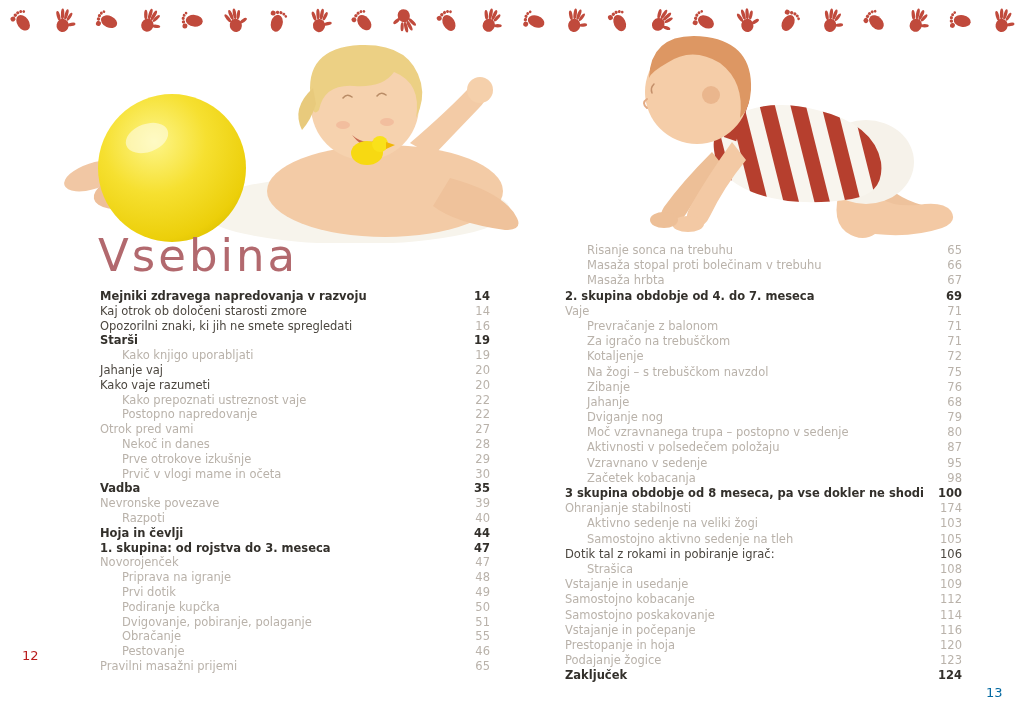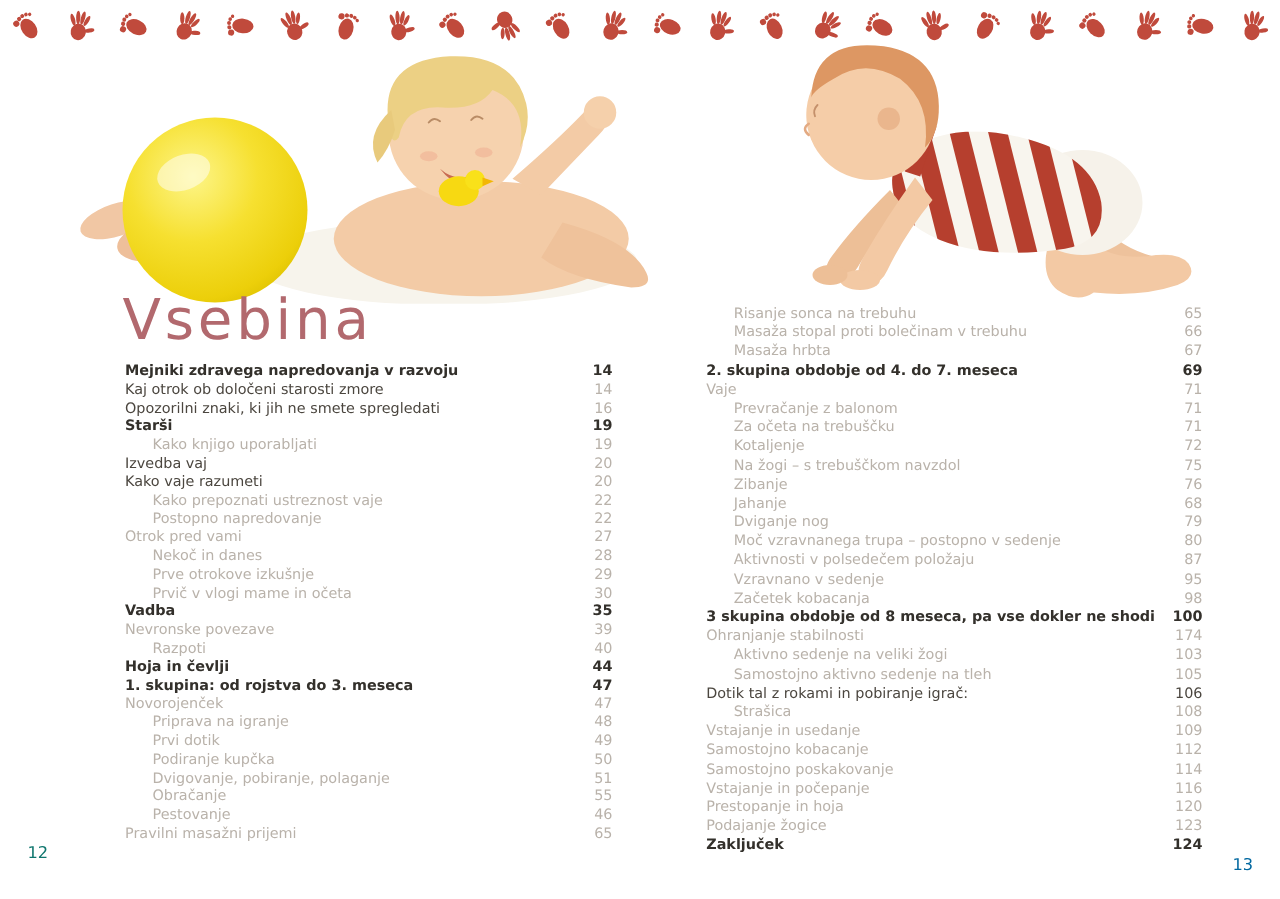--- a/index.html
+++ b/index.html
@@ -39,21 +39,21 @@
   .toc-row.ind .toc-label{padding-left:22px;}
   .toc-row.s-bold .toc-label,.toc-row.s-bold .toc-num{color:#33302b;font-weight:bold;}
   .toc-row.s-dark .toc-label{color:#4b463f;}
   .toc-row.s-dark .toc-num{color:#b9b2aa;}
   .toc-row.s-darknum .toc-label,.toc-row.s-darknum .toc-num{color:#4b463f;}
   .toc-row.s-gray .toc-label,.toc-row.s-gray .toc-num{color:#b9b2aa;}
   .toc-num{padding-left:8px;}
 
   
   .folio{position:absolute;font-size:13px;}
-  #pageno-left{left:22px;top:675px;color:#0f766e;}
+  #pageno-left{left:22px;top:648px;color:#b91c1c;}
   #pageno-right{left:986px;top:685px;color:#0369a1;}
 </style>
 </head>
 <body>
 
 <svg width="0" height="0" style="position:absolute" aria-hidden="true">
   <defs>
     <g id="footprint">
       <ellipse cx="12" cy="14.5" rx="5.2" ry="7.6"></ellipse>
       <circle cx="6.6" cy="6.6" r="2.2"></circle>
@@ -236,21 +236,21 @@
     </div>
     <div class="toc-row s-bold">
       <span class="toc-label">Starši</span>
       <span class="toc-num">19</span>
     </div>
     <div class="toc-row s-gray ind">
       <span class="toc-label">Kako knjigo uporabljati</span>
       <span class="toc-num">19</span>
     </div>
     <div class="toc-row s-dark">
-      <span class="toc-label">Izvedba vaj</span>
+      <span class="toc-label">Jahanje vaj</span>
       <span class="toc-num">20</span>
     </div>
     <div class="toc-row s-dark">
       <span class="toc-label">Kako vaje razumeti</span>
       <span class="toc-num">20</span>
     </div>
     <div class="toc-row s-gray ind">
       <span class="toc-label">Kako prepoznati ustreznost vaje</span>
       <span class="toc-num">22</span>
     </div>
@@ -346,21 +346,21 @@
     </div>
     <div class="toc-row s-gray">
       <span class="toc-label">Vaje</span>
       <span class="toc-num">71</span>
     </div>
     <div class="toc-row s-gray ind">
       <span class="toc-label">Prevračanje z balonom</span>
       <span class="toc-num">71</span>
     </div>
     <div class="toc-row s-gray ind">
-      <span class="toc-label">Za očeta na trebuščku</span>
+      <span class="toc-label">Za igračo na trebuščkom</span>
       <span class="toc-num">71</span>
     </div>
     <div class="toc-row s-gray ind">
       <span class="toc-label">Kotaljenje</span>
       <span class="toc-num">72</span>
     </div>
     <div class="toc-row s-gray ind">
       <span class="toc-label">Na žogi – s trebuščkom navzdol</span>
       <span class="toc-num">75</span>
     </div>

